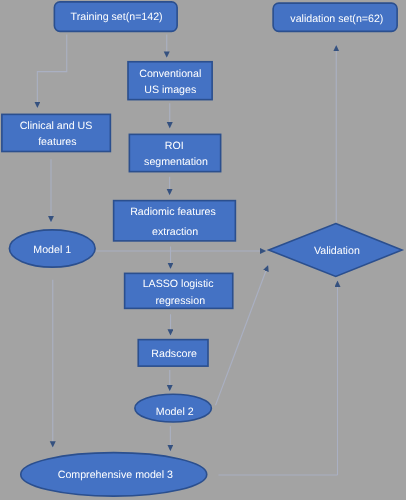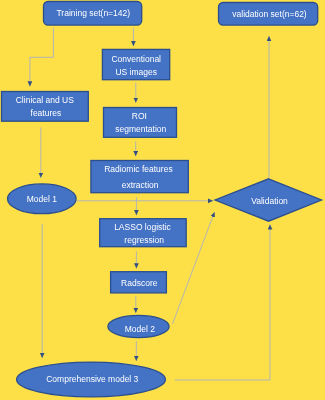--- a/index.html
+++ b/index.html
@@ -1,18 +1,18 @@
 <!DOCTYPE html>
 <html><head>
 <meta charset="utf-8">
 <title>Flowchart</title>
 <style>
   html,body{margin:0;padding:0;background:#ffffff;}
   body{width:325px;height:400px;overflow:hidden;font-family:"Liberation Sans",sans-serif;}
-  #stage{position:relative;width:325px;height:400px;background:#fde047;}
+  #stage{position:relative;width:325px;height:400px;background:#a3a3a3;}
   svg{display:block;}
   .nodeLabel{fill:#ffffff;font-family:"Liberation Sans",sans-serif;font-size:8.5px;text-anchor:middle;}
 </style>
 </head>
 <body>
 
 <div id="stage">
 <svg width="325" height="400" viewBox="0 0 325 400" xmlns="http://www.w3.org/2000/svg">
   <defs>
     <marker id="ah" markerWidth="12" markerHeight="12" refX="5.1" refY="2.4" orient="auto" markerUnits="userSpaceOnUse">

